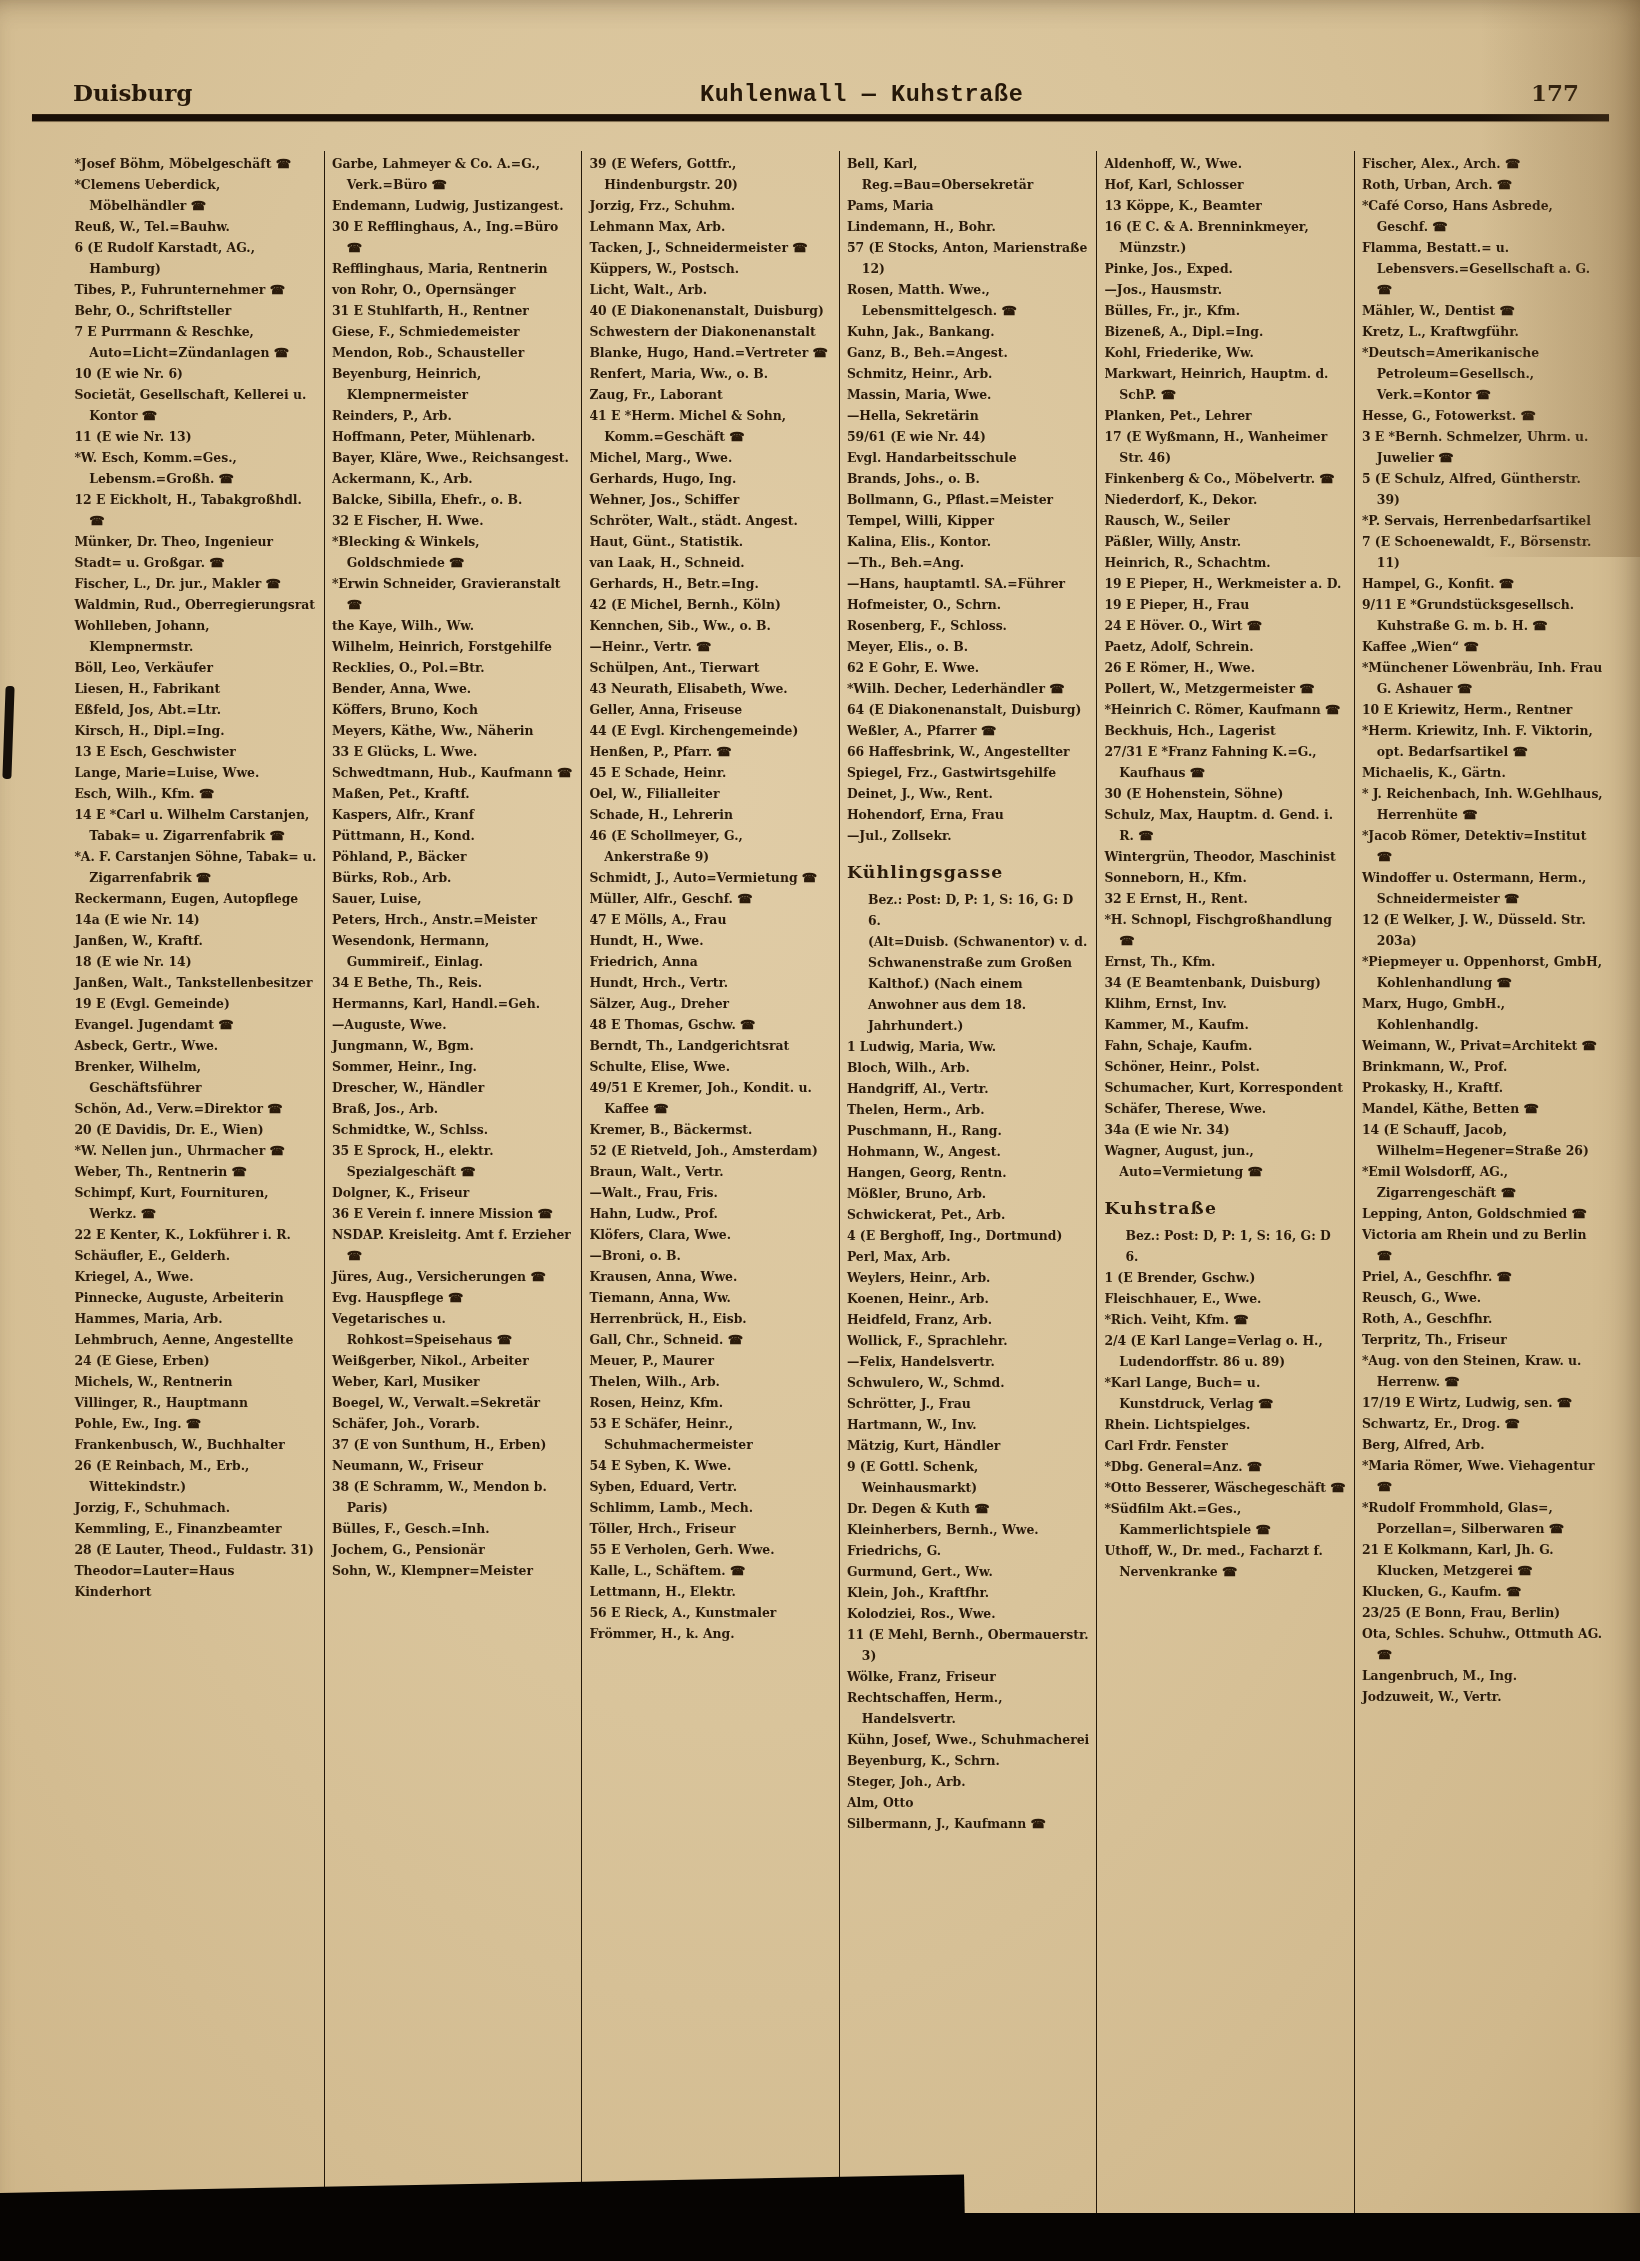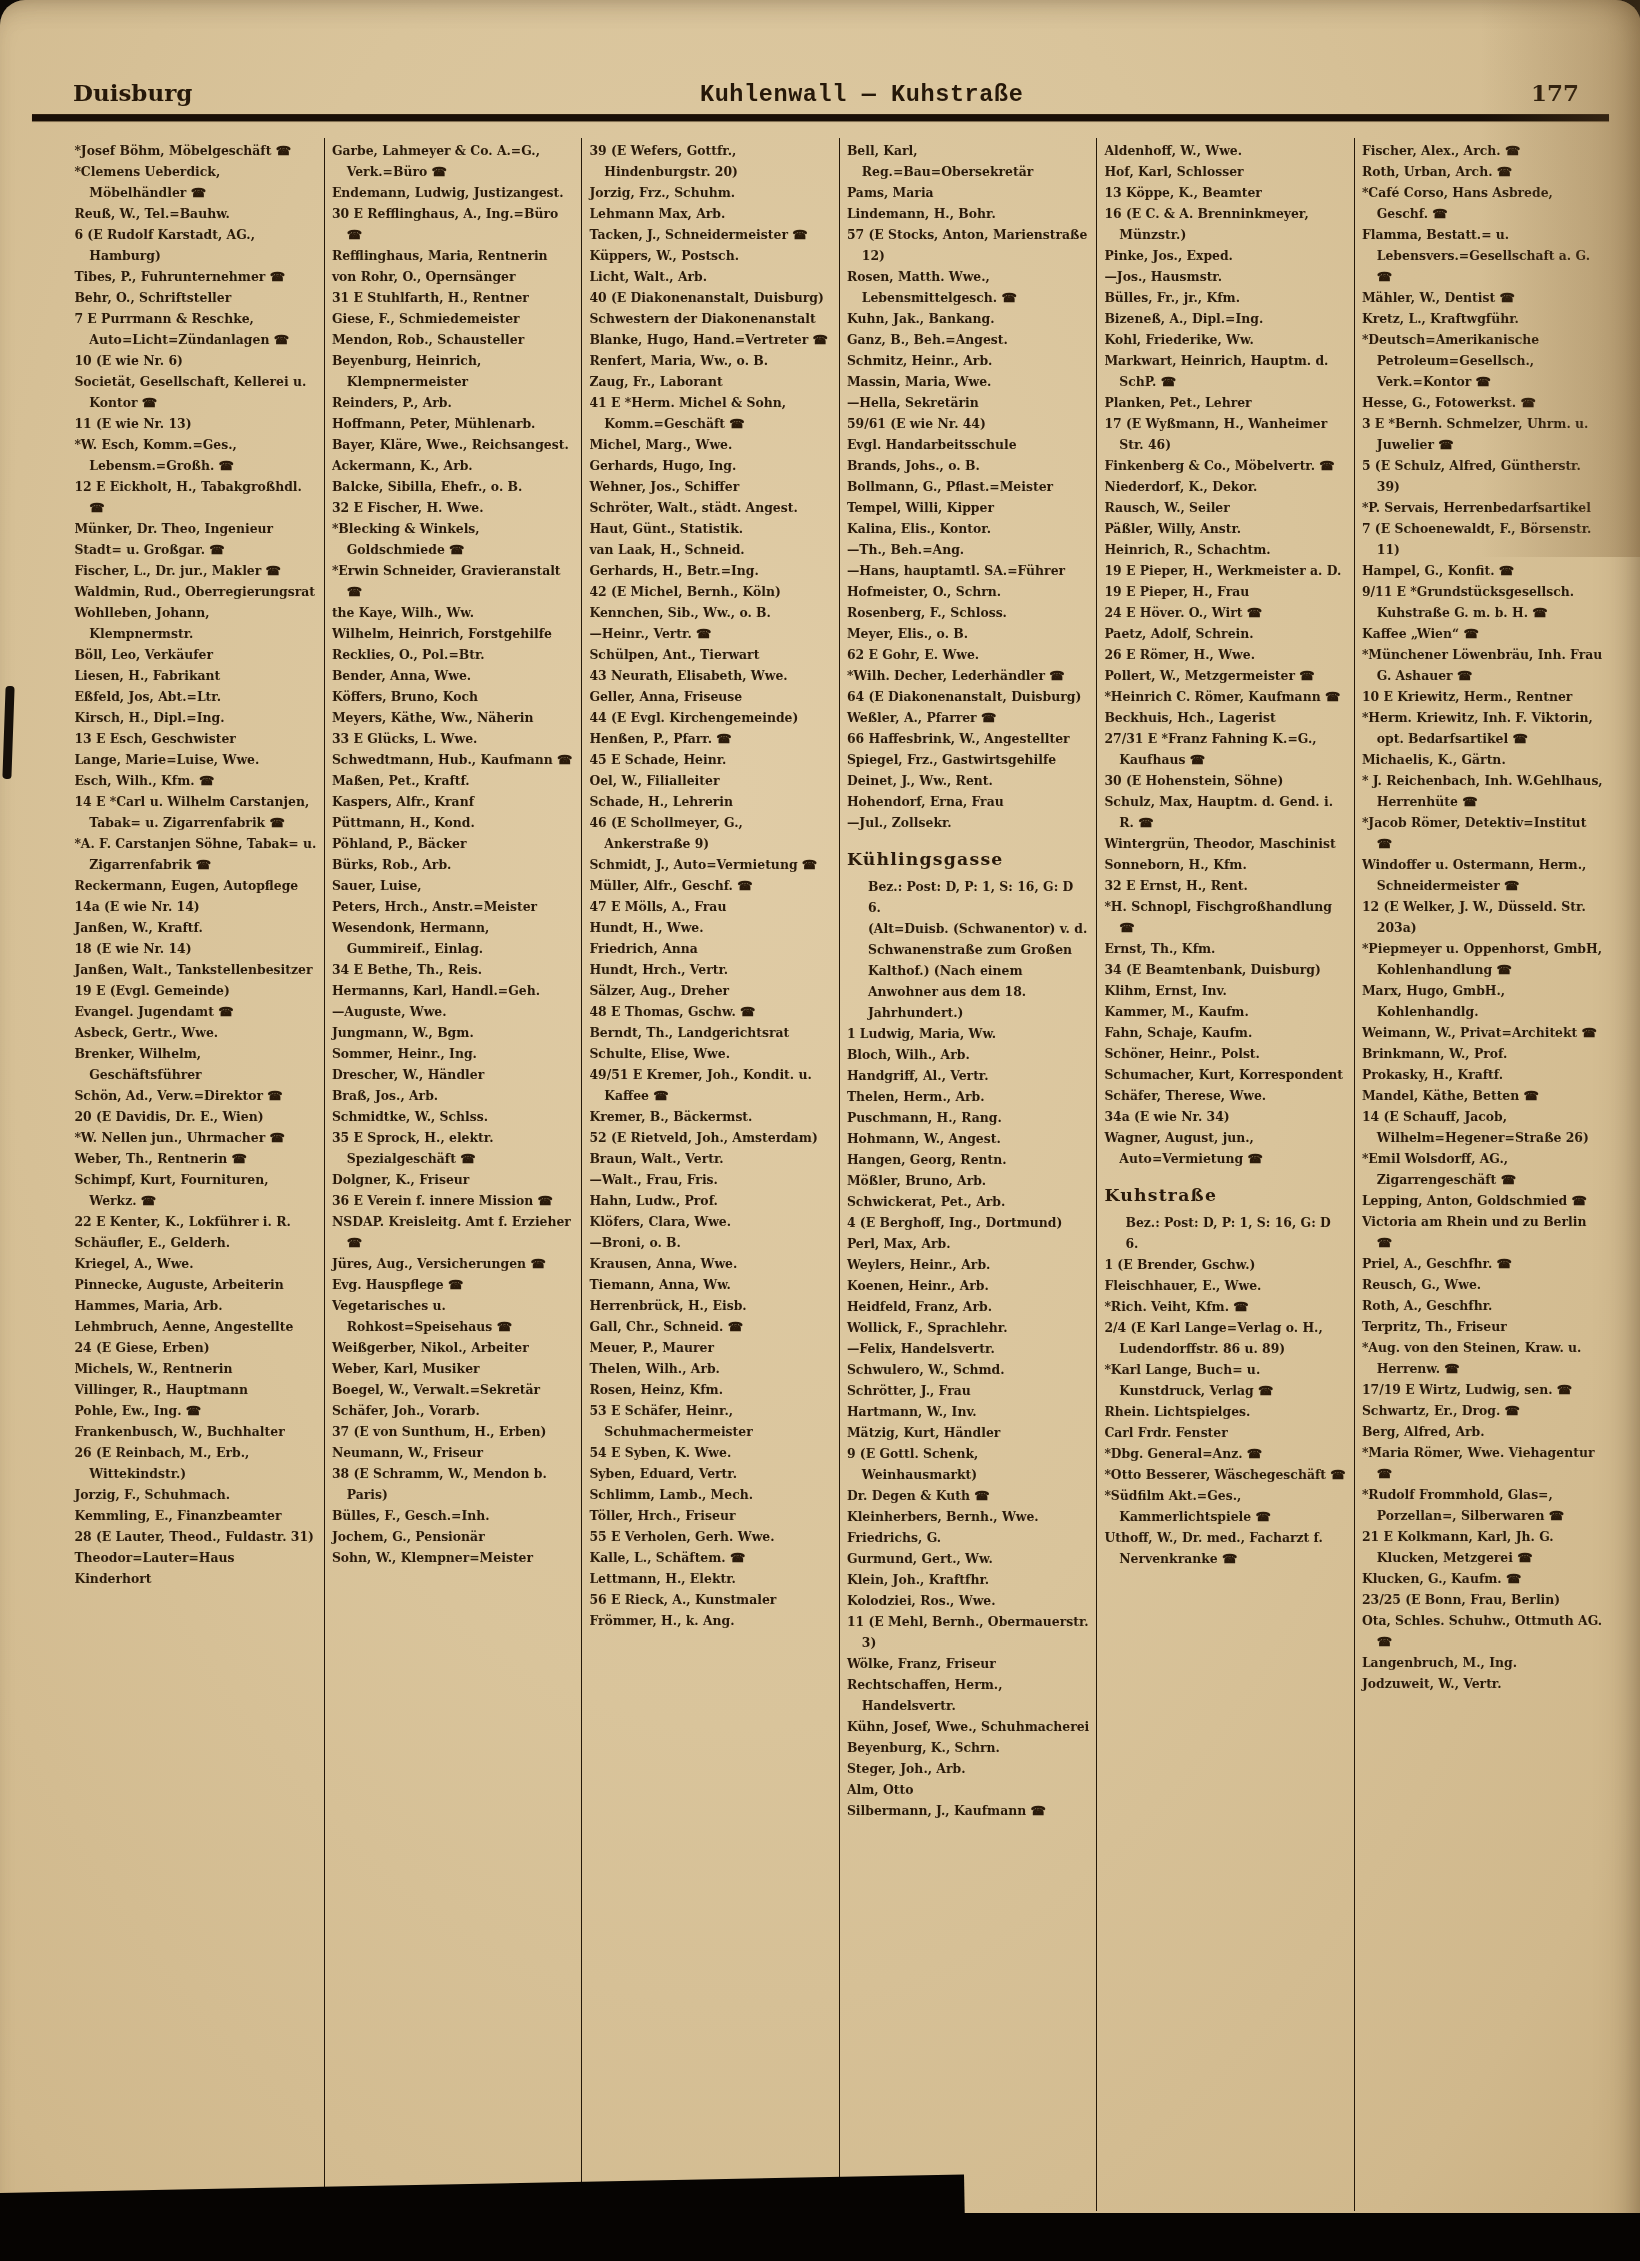--- a/index.html
+++ b/index.html
@@ -4,34 +4,33 @@
 <style>
   html,body{margin:0;padding:0;}
   body{
     width:1641px;height:2261px;position:relative;overflow:hidden;
     background:#0e0a06;font-family:"DejaVu Serif","Liberation Serif",serif;
   }
   #paper{
     position:absolute;inset:0;
     background:radial-gradient(ellipse at 45% 35%, #e0cca6 0%, #d9c49b 45%, #d0b88c 85%, #c8ae80 100%);
     box-shadow:inset -18.6px 0 37px -15.5px rgba(70,48,22,.5), inset 0 12.4px 31px -18.6px rgba(70,48,22,.4);
-    border-radius:25px;
   }
   .header{
     display:flex;justify-content:space-between;align-items:baseline;
     padding:79px 62px 3.7px 73px;color:#261809;
   }
   .header .place,.header .page{font-size:23px;font-weight:bold;}
   .header .title{font-size:23.5px;font-weight:bold;letter-spacing:0.6px;font-family:Liberation Mono, monospace;}
   .rule{
     margin:2.5px 32px 0 32px;height:5.6px;background:#190f07;
     border-top:1.2px solid #2e1f10;box-shadow:0 1.2px 0.6px rgba(40,25,10,.5);
   }
   .cols{
-    display:flex;align-items:stretch;margin:17px 30px 0 67px;height:2073px;overflow:hidden;
+    display:flex;align-items:stretch;margin:30px 30px 0 67px;height:2073px;overflow:hidden;
   }
   .col{
     flex:1 1 0;padding:2.5px 6.2px 0 7.4px;color:#2a1a0a;
     font-size:12.4px;line-height:21px;font-weight:bold;overflow:hidden;
   }
   .col + .col{border-left:1.9px solid #241809;}
   .entry{text-indent:-1.2em;padding-left:1.2em;}
   .entry b{font-weight:900;}
   .note{text-indent:0;padding-left:1.7em;}
   .street{

